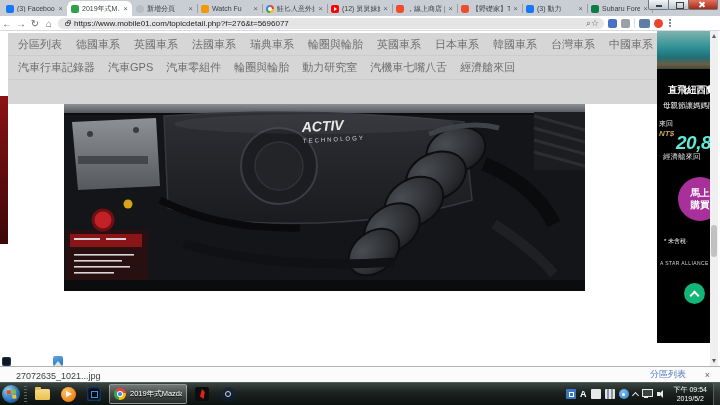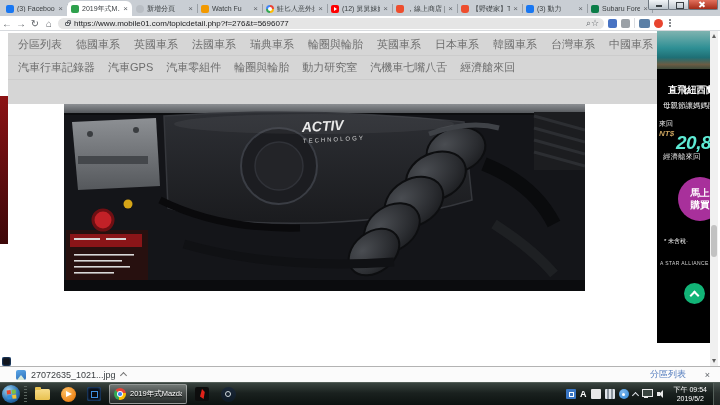--- a/index.html
+++ b/index.html
@@ -87,21 +87,21 @@
   .sb-down { position:absolute; left:1.5px; bottom:3px; width:0; height:0; border-left:2.5px solid transparent; border-right:2.5px solid transparent; border-top:4px solid #606060; }
   .sb-thumb { position:absolute; left:1px; top:194px; width:6px; height:32px; background:#c2c2c2; border-radius:3px; }
 
   .fab { position:absolute; left:684px; top:252px; width:21px; height:21px; border-radius:50%; background:#12b477; z-index:5; }
   .fab i { position:absolute; left:6.5px; top:8.5px; width:7px; height:7px; border-left:2px solid #fff; border-top:2px solid #fff; transform:rotate(45deg); }
 
   .mini-icon { position:absolute; left:2px; top:326px; width:9px; height:9px; background:#11151d; border-radius:2px; box-shadow:inset 0 0 2px #2e7bd6; }
 
   
   .shelf { position:absolute; left:0; top:366px; width:720px; height:16px; background:#fbfbfb; border-top:1px solid #b3b3b3; display:flex; align-items:center; }
-  .dl-item { display:flex; align-items:center; gap:5px; margin-left:16px; }
+  .dl-item { display:flex; align-items:center; gap:5px; margin-left:16px;flex-direction:column; }
   .dl-thumb { width:10px; height:10px; border-radius:2px; background:linear-gradient(160deg,#5aa7e8,#2e6fb8); position:relative; overflow:hidden; }
   .dl-thumb:after { content:""; position:absolute; left:1px; bottom:0; border-left:4px solid transparent; border-right:4px solid transparent; border-bottom:5px solid #d9ead9; }
   .dl-name { font-size:9px; color:#3c4043; }
   .dl-chev { width:5px; height:5px; border-left:1.5px solid #757575; border-top:1.5px solid #757575; transform:rotate(45deg); margin-top:2px; }
   .dl-showall { position:absolute; right:34px; font-size:9px; color:#557ebf; }
   .dl-close { position:absolute; right:10px; font-size:9px; color:#5f6368; }
 
   
   .taskbar { position:absolute; left:0; top:382px; width:720px; height:23px; background:linear-gradient(180deg,#39443f,#1a211f 45%,#0c1210); border-top:1px solid #55605a; display:flex; align-items:center; gap:4px; padding-left:2px; }
   .orb { width:18px; height:18px; border-radius:50%; background:radial-gradient(circle at 35% 30%,#9fd4ef,#2e74b5 55%,#0a3a6b); position:relative; flex:0 0 18px; }

